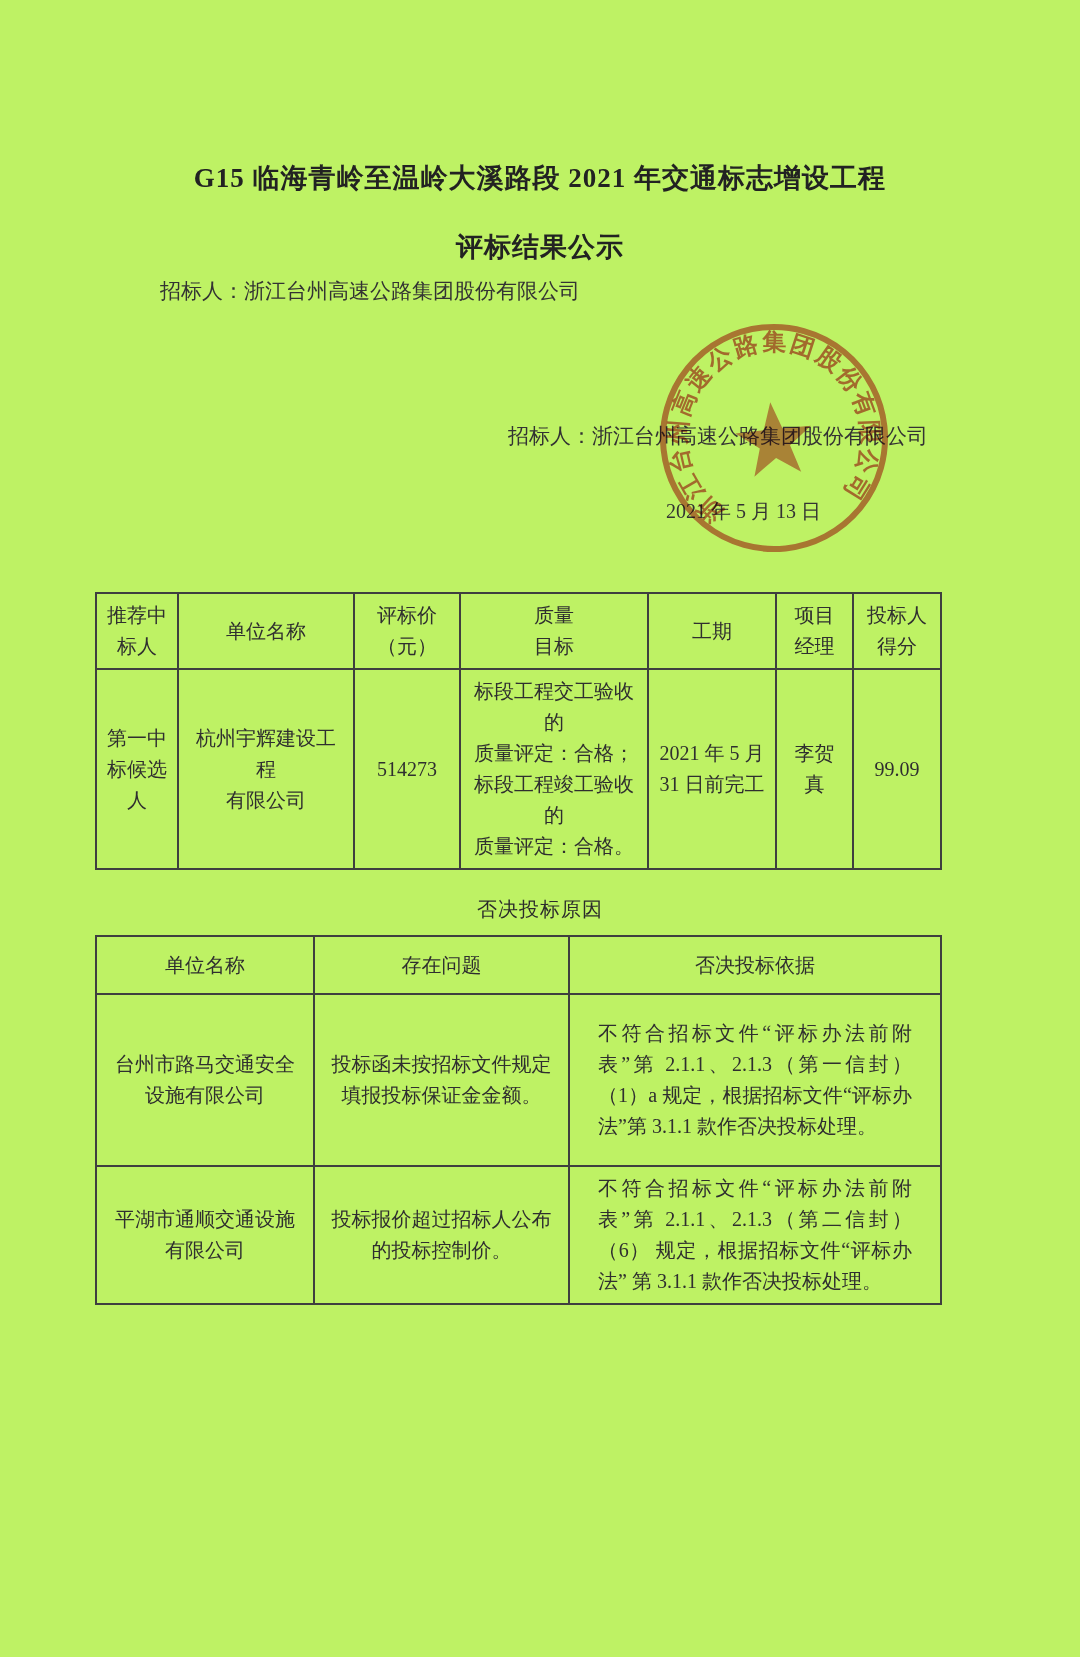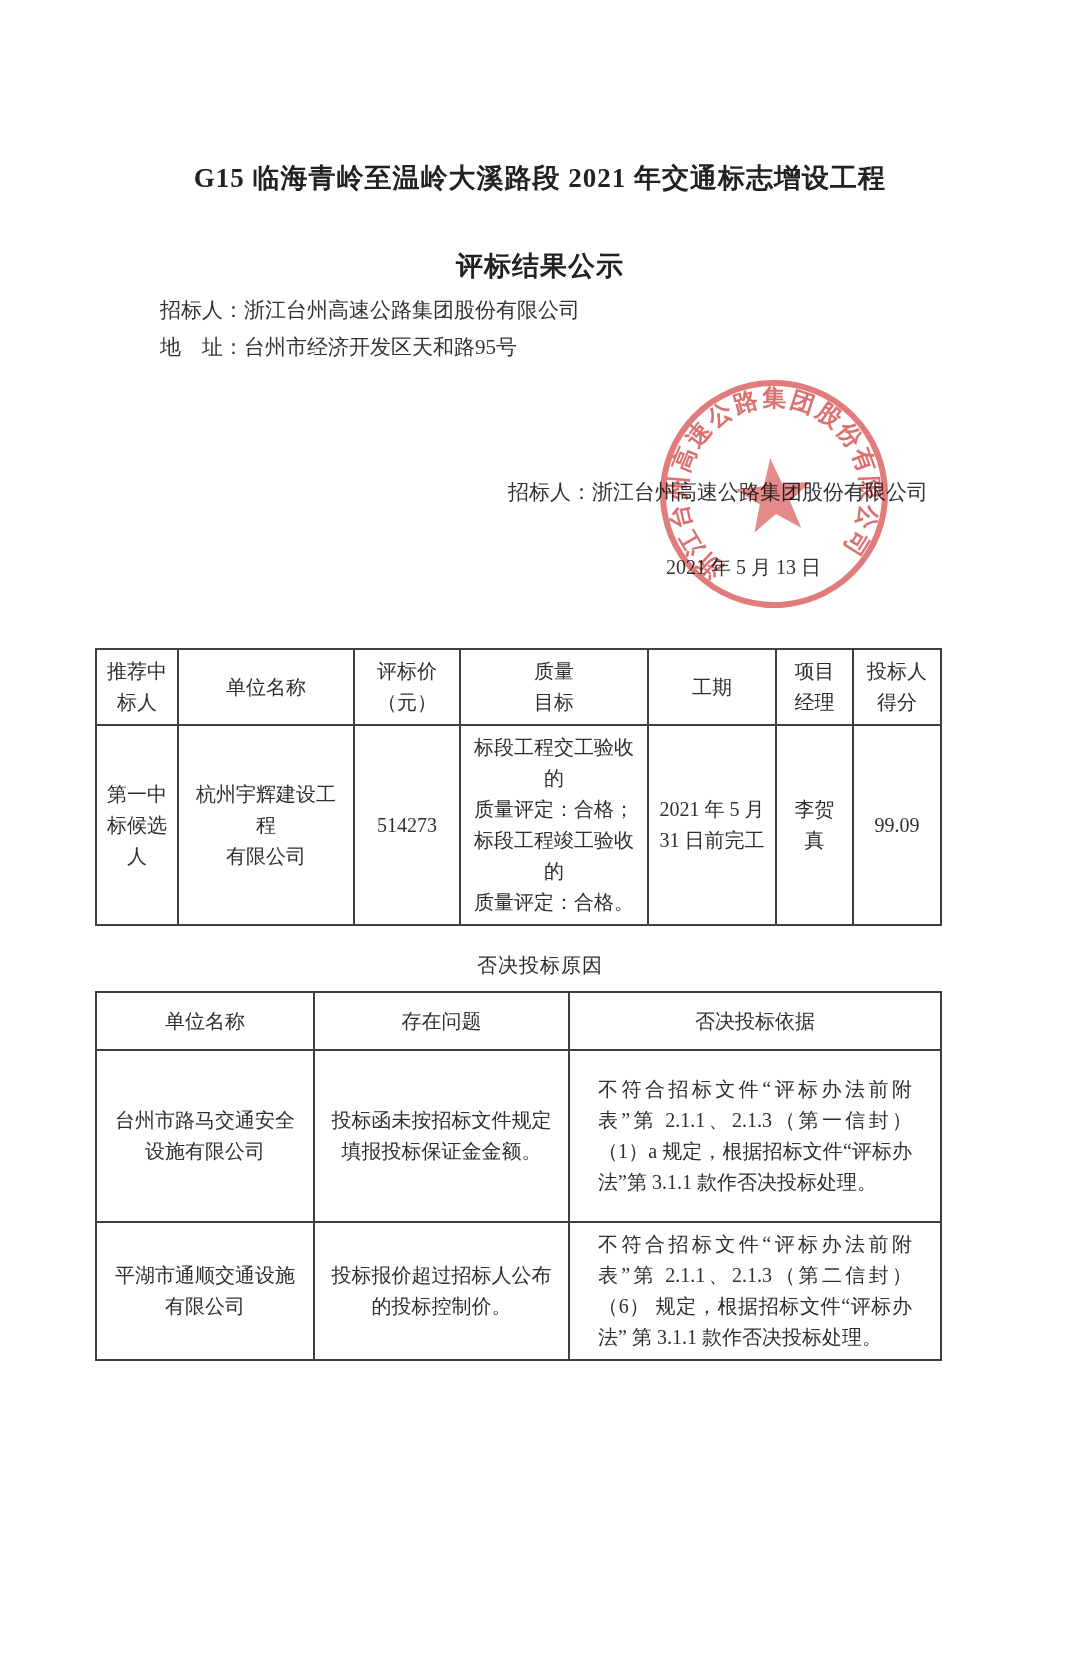--- a/index.html
+++ b/index.html
@@ -2,34 +2,34 @@
 <html><head>
 <meta charset="utf-8">
 <style>
   * { margin: 0; padding: 0; box-sizing: border-box; }
   html, body { background: #e8e8e8; }
   .page {
     position: relative;
     width: 1080px;
     height: 1657px;
     margin: 0 auto;
-    background: #ffffff;
+    background: #bef264;
     color: #2b2b2b;
     font-family: "Liberation Serif", "DejaVu Serif", serif;
     overflow: hidden;
   }
   .doc-title {
     text-align: center;
     font-size: 27px;
     font-weight: 700;
     letter-spacing: 1px;
     color: #222;
   }
   .doc-title.line1 { padding-top: 160px; }
-  .doc-title.line2 { margin-top: 52px; }
+  .doc-title.line2 { margin-top: 33px; }
   .intro {
     width: 832px;
     margin: 30px auto 0 auto;
     font-size: 21px;
     line-height: 47px;
     text-align: justify;
     text-indent: 2em;
     color: #333;
   }
   .contact { margin-left: 160px; margin-top: 8px; font-size: 21px; line-height: 37px; color: #333; }
@@ -92,21 +92,20 @@
 <body>
 
 <div class="page">
 
   <div class="doc-title line1">G15 临海青岭至温岭大溪路段 2021 年交通标志增设工程</div>
   <div class="doc-title line2">评标结果公示</div>
 
 
   <div class="contact">
     <div class="row">招标人：浙江台州高速公路集团股份有限公司</div>
-    <div class="row">地　址：台州市经济开发区天和路95号</div>
   </div>
 
   <div class="sig-area">
     <div class="sig-line">招标人：浙江台州高速公路集团股份有限公司</div>
     <div class="sig-date">2021 年 5 月 13 日</div>
 
     <svg class="stamp" viewBox="0 0 240 240">
       <defs>
         <path id="stamp-arc" d="M 63.4 187.4 A 88 88 0 1 1 176.6 187.4" fill="none"></path>
       </defs>

